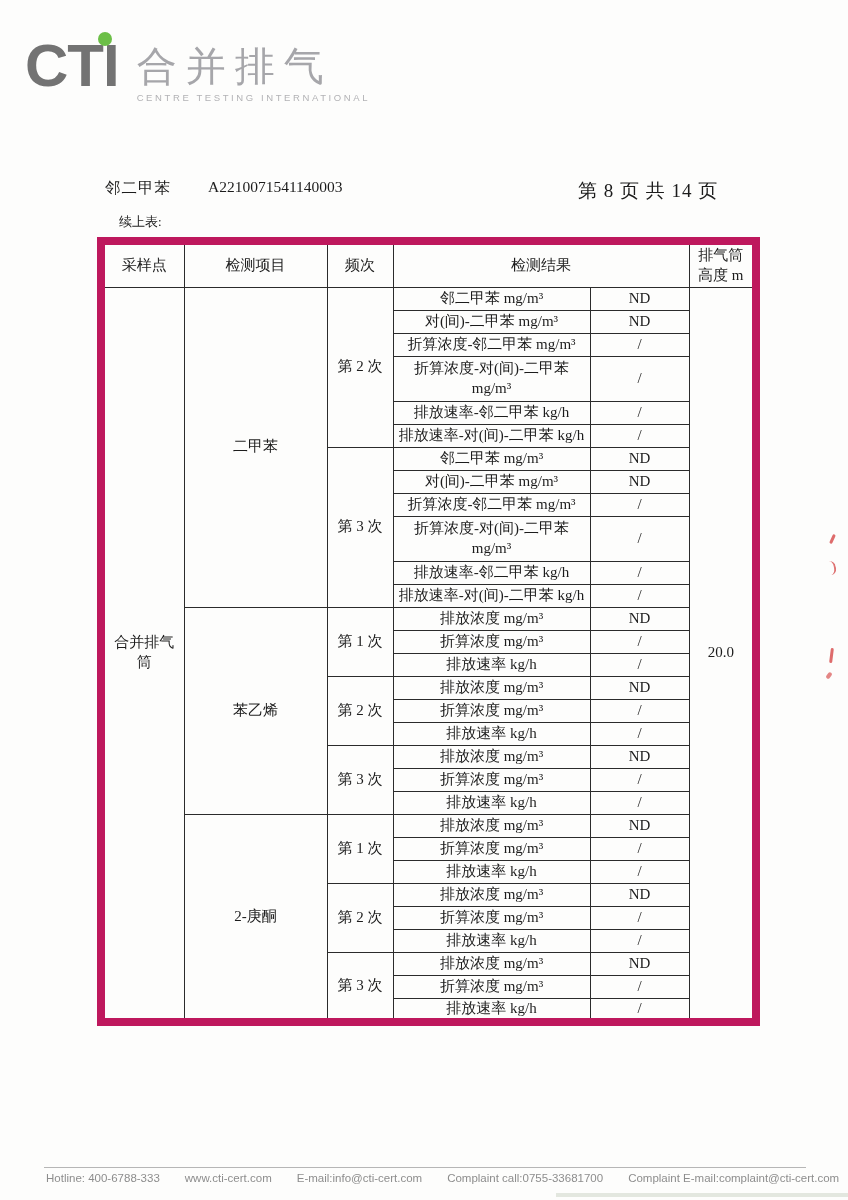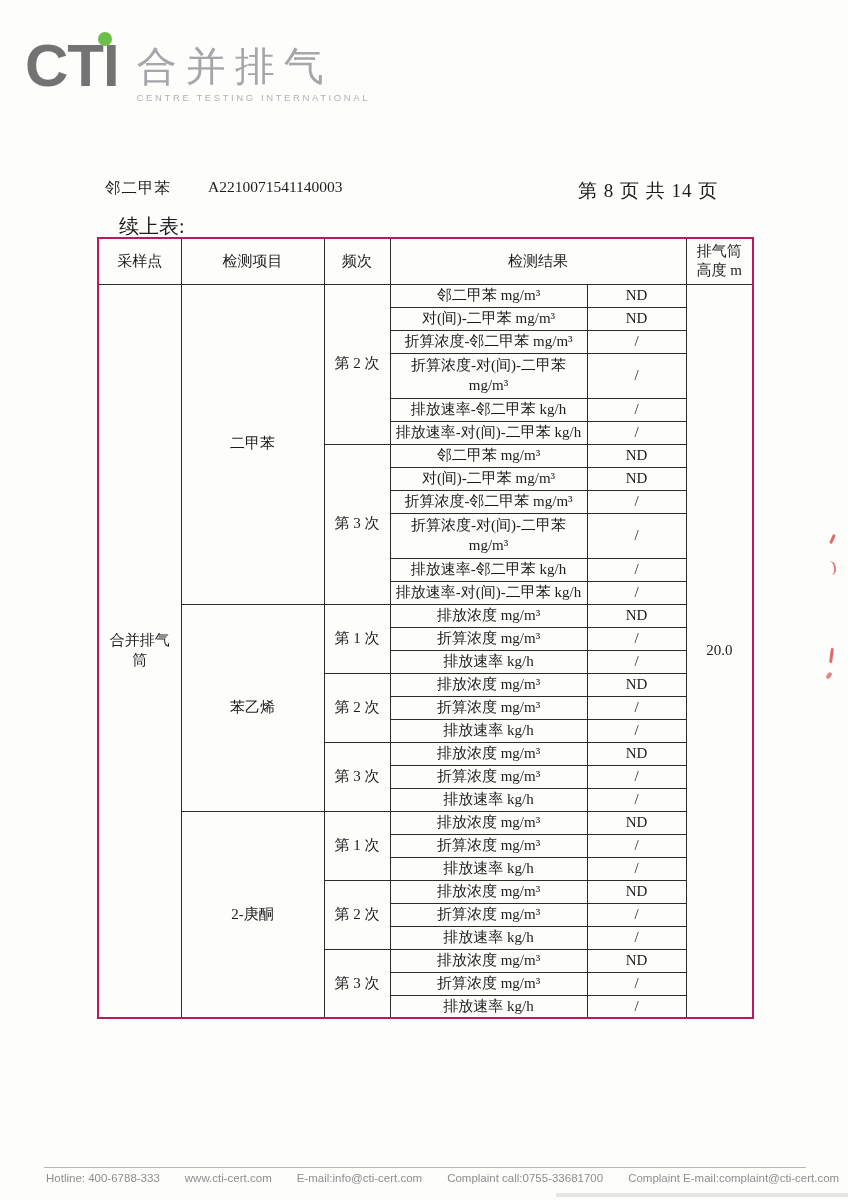--- a/index.html
+++ b/index.html
@@ -30,27 +30,27 @@
   .logo-en {
     font-family:"Liberation Sans","DejaVu Sans",sans-serif;
     font-size:9.5px; letter-spacing:2.6px; color:#b2b2b5; margin-top:4px;
     white-space:nowrap;
   }
 
   
   .report-label  { position:absolute; left:105px; top:178px; font-size:15.5px; letter-spacing:1px; }
   .report-number { position:absolute; left:208px; top:178px; font-size:15.5px; }
   .page-info     { position:absolute; left:578px; top:178px; font-size:19px; letter-spacing:1px; }
-  .table-note    { position:absolute; left:119px; top:213px; font-size:20px; }
+  .table-note    { position:absolute; left:119px; top:213px; font-size:13px; }
 
   
   .tbl-wrap { position:absolute; left:97px; top:237px; }
   table.results {
     border-collapse:collapse; table-layout:fixed; width:655px;
-    border:2px solid #be185d;
+    border:8px solid #be185d;
   }
   table.results th, table.results td {
     border:1px solid #2b2b2b; text-align:center; vertical-align:middle;
     font-size:15px; font-weight:normal; padding:0 2px;
     white-space:pre-line; line-height:1.3; overflow:hidden;
   }
   thead tr { height:46px; }
   tr.r { height:23px; }
   tr.tall { height:45px; }
 

